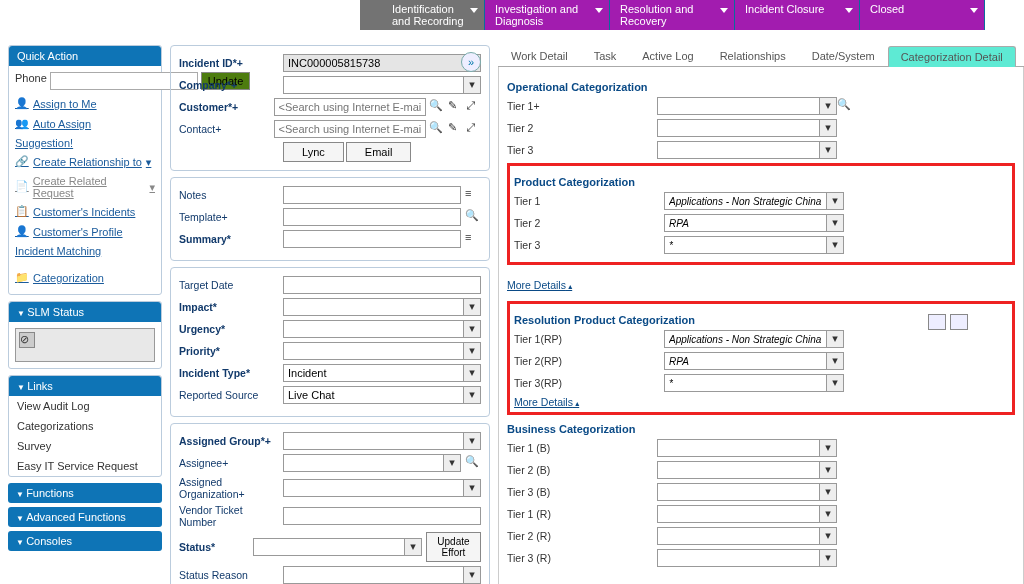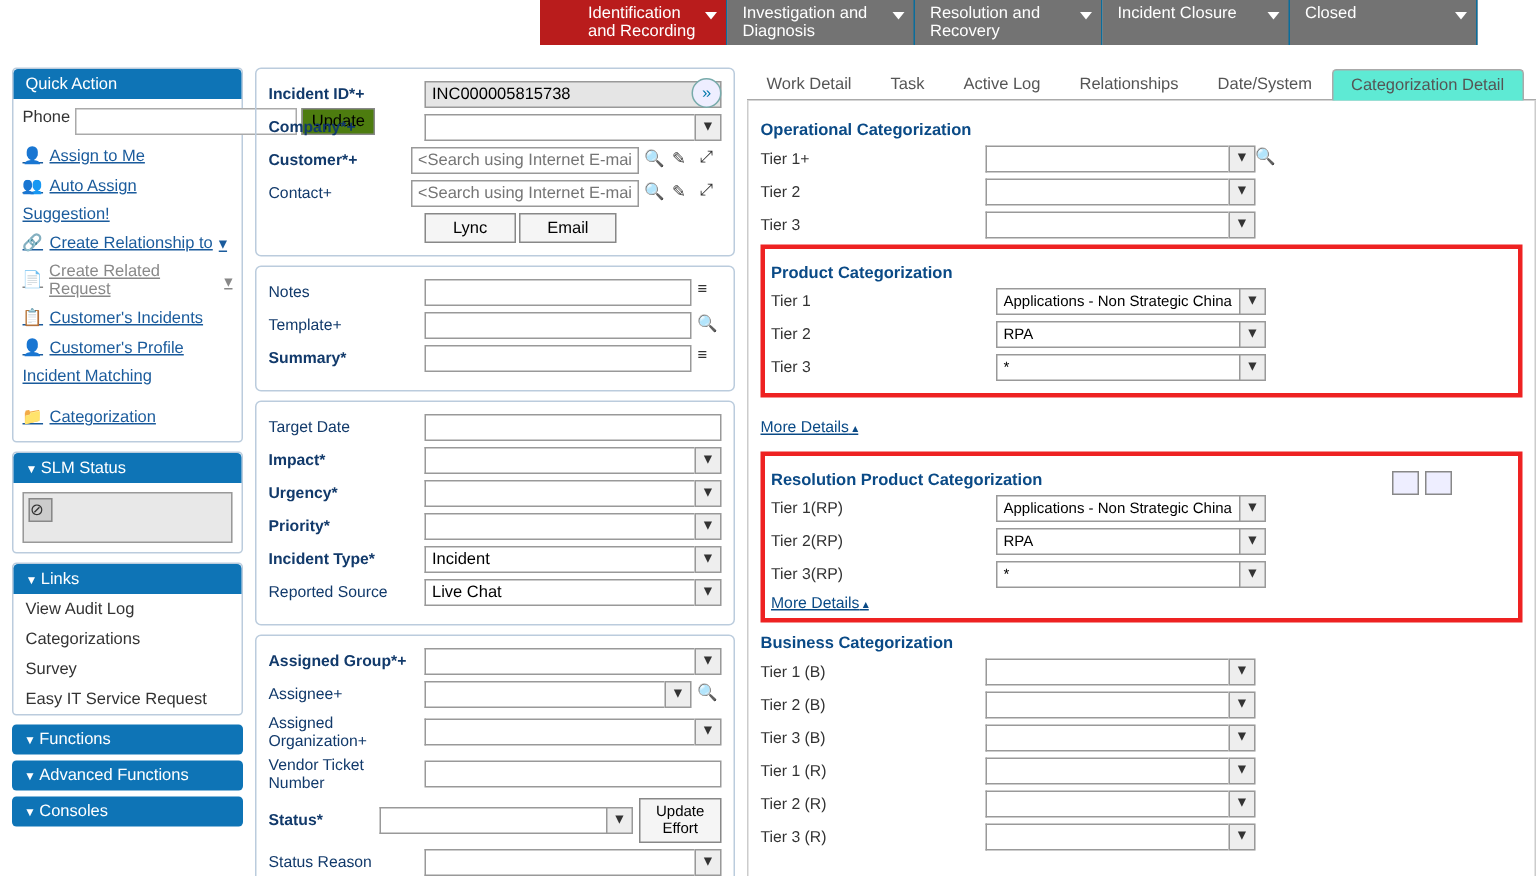--- a/index.html
+++ b/index.html
@@ -1,22 +1,22 @@
 <!DOCTYPE html>
 <html><head>
 <meta charset="utf-8">
 <style>
 * { box-sizing: border-box; margin: 0; padding: 0; font-family: Arial, sans-serif; font-size: 11px; }
 body { background: #fff; color: #333; }
 .container { display: flex; width: 1024px; }
 
 
 .workflow { position: absolute; top: 0; left: 360px; display: flex; height: 30px; }
-.wf-tab { padding: 3px 10px; color: #fff; background: #737373; border-right: 1px solid #0a6d9c; width: 125px; font-size: 10px; position: relative; }
-.wf-tab.active { background: #b91c1c; padding-left: 32px; }
+.wf-tab { padding: 3px 10px; color: #fff; background: #a21caf; border-right: 1px solid #0a6d9c; width: 125px; font-size: 10px; position: relative; }
+.wf-tab.active { background: #737373; padding-left: 32px; }
 .wf-tab .status { font-size: 9px; margin-top: 2px; }
 .wf-tab .arrow { position: absolute; right: 6px; top: 8px; width: 0; height: 0; border-left: 4px solid transparent; border-right: 4px solid transparent; border-top: 5px solid #fff; }
 
 
 .left { width: 170px; padding-top: 45px; padding-left: 8px; padding-right: 8px; }
 .panel { border: 1px solid #bcd; border-radius: 3px; margin-bottom: 6px; background: #fff; }
 .panel-head { background: #0e74b6; color: #fff; padding: 4px 8px; font-size: 11px; border-radius: 3px 3px 0 0; }
 .panel-head.collapsible::before { content: "▼ "; font-size: 8px; }
 .panel-body { padding: 6px; }
 .phone-row { display: flex; gap: 3px; margin-bottom: 4px; }
@@ -49,21 +49,21 @@
 
 .right { flex: 1; padding-top: 45px; padding-left: 8px; }
 .tabs { display: flex; border-bottom: 1px solid #aaa; }
 .tab { padding: 4px 12px; color: #555; cursor: pointer; border: 1px solid transparent; border-bottom: none; font-size: 11px; }
 .tab.active { background: #5eead4; border-color: #aaa; border-radius: 3px 3px 0 0; position: relative; top: 1px; }
 .detail-body { border: 1px solid #ccc; border-top: none; padding: 8px; height: 520px; overflow: hidden; }
 .section-title { color: #0a4a86; font-weight: bold; margin: 6px 0 4px; font-size: 11px; }
 .cat-row { display: flex; align-items: center; margin-bottom: 4px; }
 .cat-label { width: 150px; color: #333; font-size: 10.5px; }
 .cat-sel { width: 180px; display: flex; }
-.cat-sel input { flex: 1; border: 1px solid #999; border-right: none; padding: 2px 4px; height: 18px; font-size: 10px; }
+.cat-sel input { flex: 1; border: 1px solid #999; border-right: none; padding: 2px 4px; height: 18px; font-size: 10px; font-style: italic; }
 .cat-sel .dd { width: 18px; height: 18px; border: 1px solid #999; background: #eee; text-align: center; line-height: 14px; cursor: pointer; }
 .redbox { border: 3px solid #e22; padding: 4px; margin: 4px 0 8px; }
 .more { color: #0a4a86; text-decoration: underline; cursor: pointer; margin: 6px 0; display: inline-block; font-size: 10.5px; }
 .more::after { content: " ▴"; font-size: 8px; }
 .rp-icons { float: right; margin-right: 40px; }
 .rp-icons span { display: inline-block; width: 18px; height: 16px; border: 1px solid #888; background: #eef; margin-left: 4px; cursor: pointer; }
 </style>
 </head>
 <body>
 

